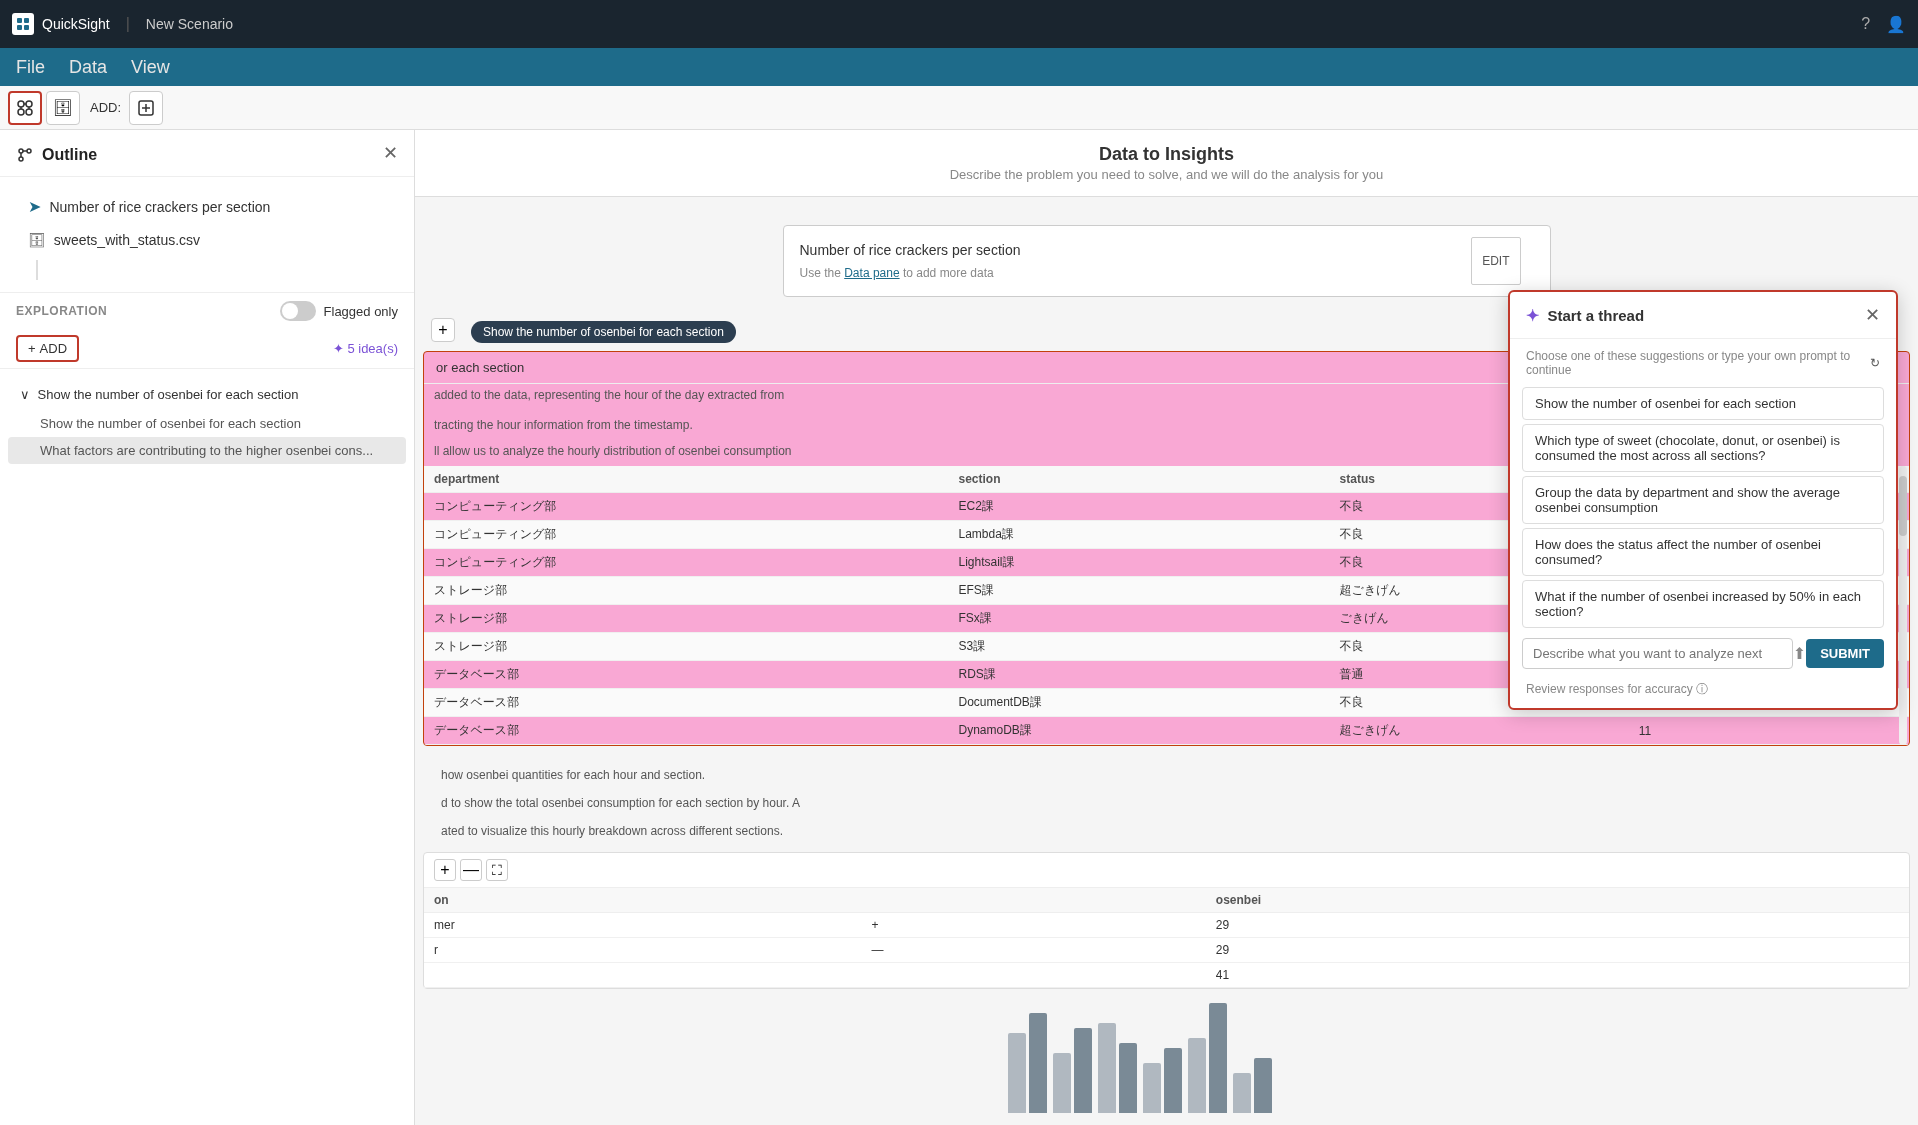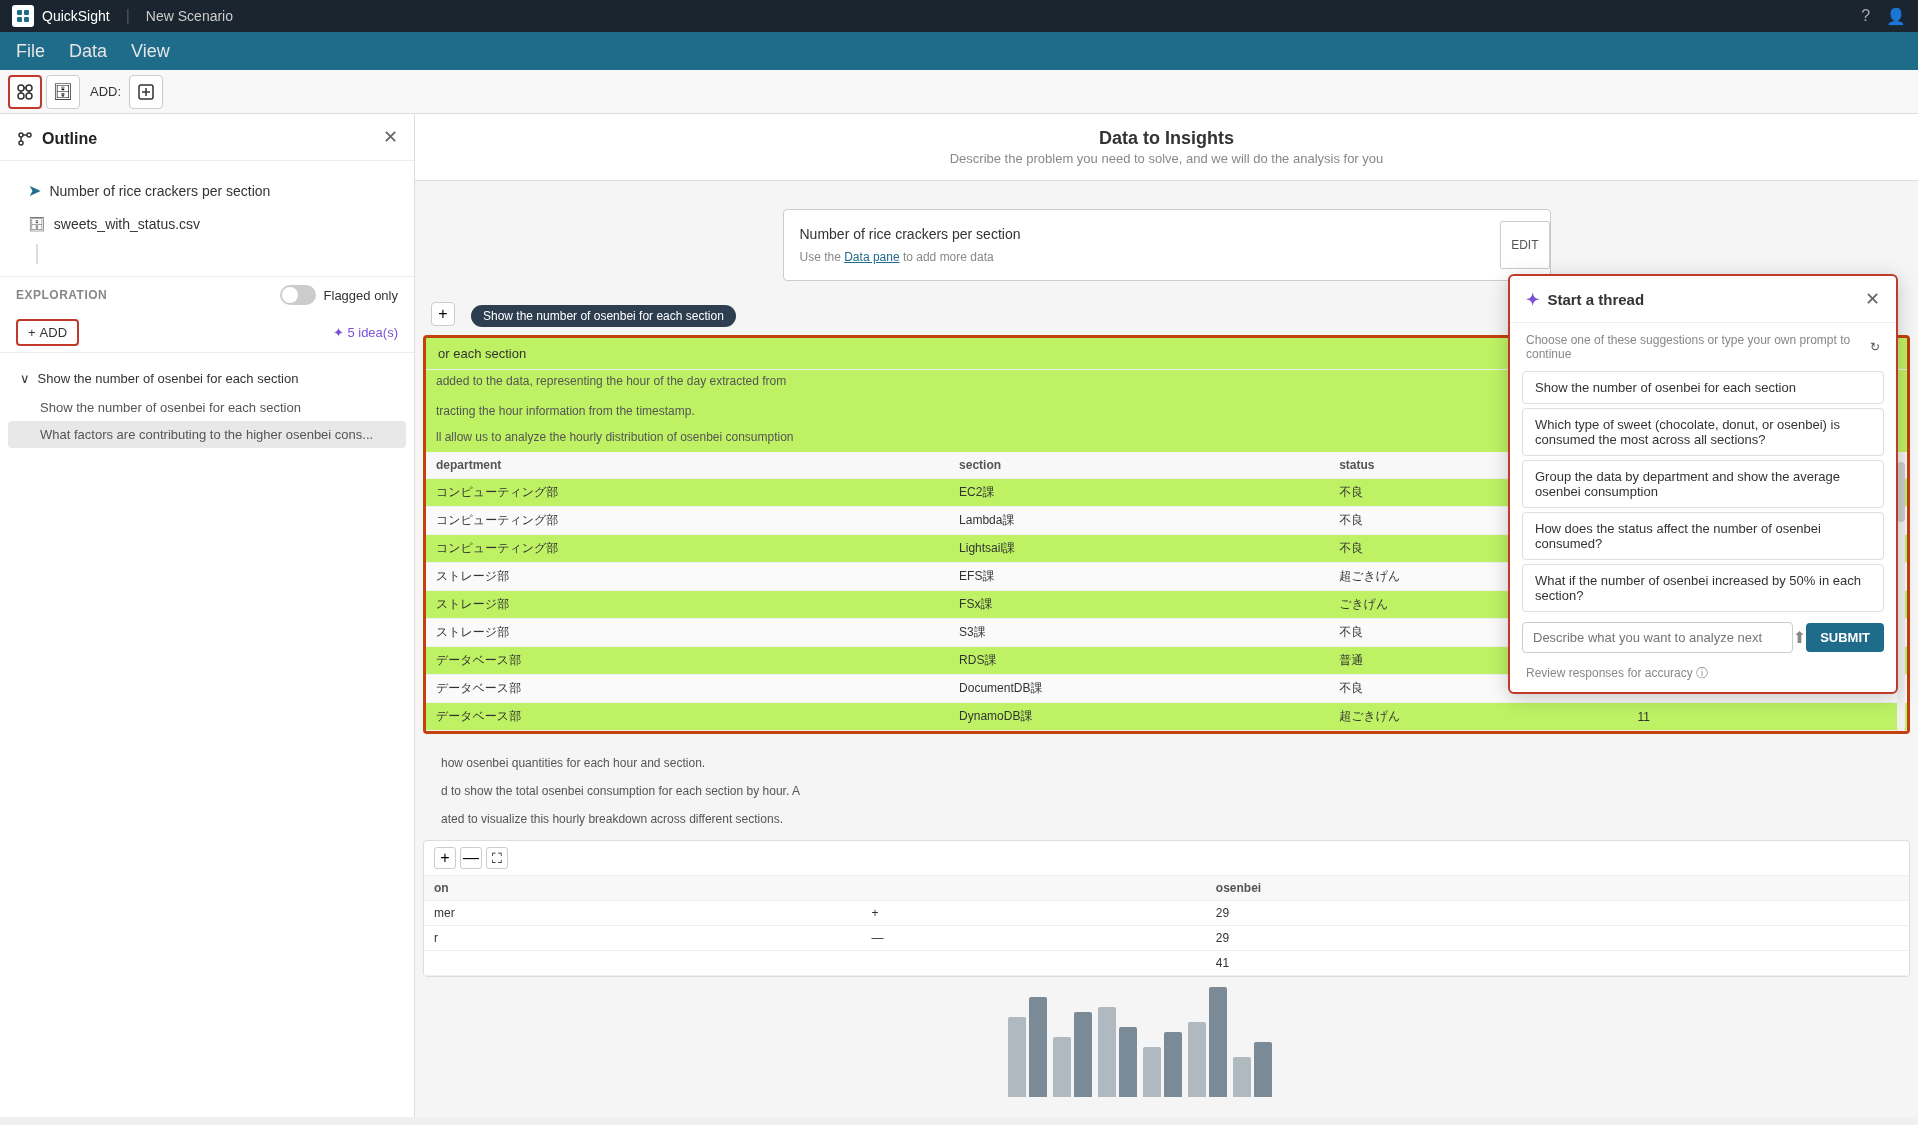--- a/index.html
+++ b/index.html
@@ -1,21 +1,21 @@
 <!DOCTYPE html>
 <html><head>
   <meta charset="utf-8">
   <style>
     * { box-sizing: border-box; margin: 0; padding: 0; font-family: 'Segoe UI', Arial, sans-serif; }
     body { background: #f0f0f0; width: 1918px; height: 1125px; overflow: hidden; }
 
     
     .top-bar {
       background: #1a252f;
-      height: 32px;
+      height: 48px;
       display: flex;
       align-items: center;
       padding: 0 12px;
       gap: 12px;
     }
     .top-bar-logo {
       display: flex;
       align-items: center;
       gap: 8px;
       color: #fff;
@@ -212,21 +212,21 @@
       background: #fff;
       border: 1px solid #ccc;
       border-radius: 4px;
       padding: 16px;
       position: relative;
     }
     .query-title { font-size: 14px; color: #333; margin-bottom: 8px; }
     .query-hint { font-size: 12px; color: #888; }
     .query-hint a { color: #1e6b8a; text-decoration: underline; }
     .edit-btn {
-      position: absolute; right: 0; top: 50%;
+      position: absolute; right: 29px; top: 50%;
       transform: translateY(-50%);
       border: 1px solid #ccc;
       border-radius: 2px;
       padding: 16px 10px;
       font-size: 12px;
       color: #555;
       background: #fff;
       cursor: pointer;
     }
 
@@ -236,23 +236,23 @@
       background: #2c3e50;
       color: #fff;
       font-size: 12px;
       padding: 4px 12px;
       border-radius: 12px;
       margin: 8px 0 4px 8px;
     }
 
     
     .data-area {
-      background: #bef264;
+      background: #f9a8d4;
       margin: 0 8px 8px 8px;
-      border: 3px solid #c2410c;
+      border: 1px solid #c2410c;
       border-radius: 4px;
       overflow: hidden;
     }
     .data-area-header {
       display: flex; align-items: center; justify-content: space-between;
       padding: 8px 12px;
       border-bottom: 1px solid #eee;
       font-size: 13px; color: #333;
     }
     .data-header-actions { display: flex; gap: 8px; color: #666; cursor: pointer; }

